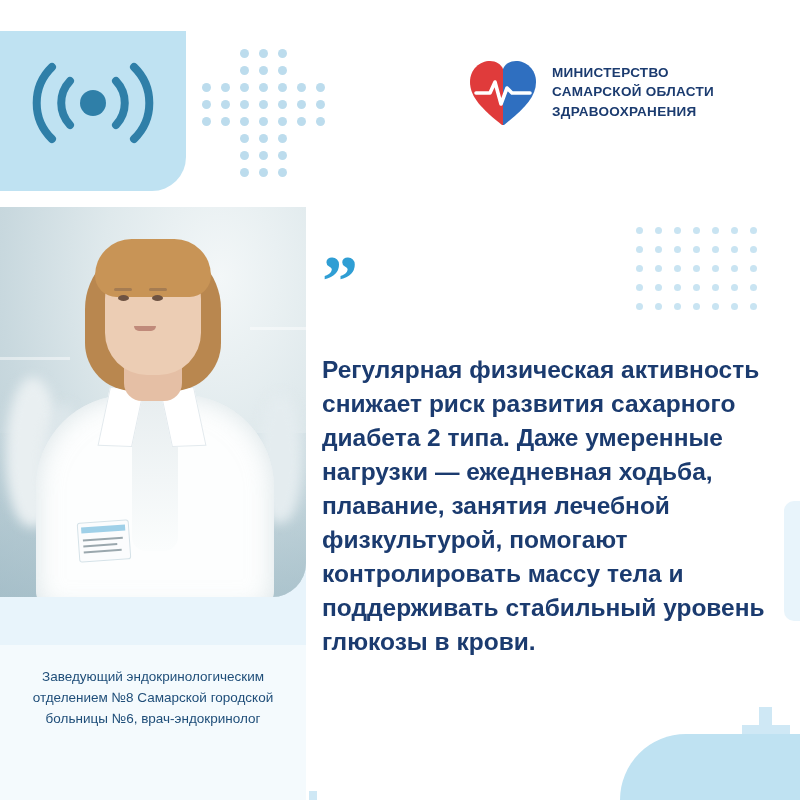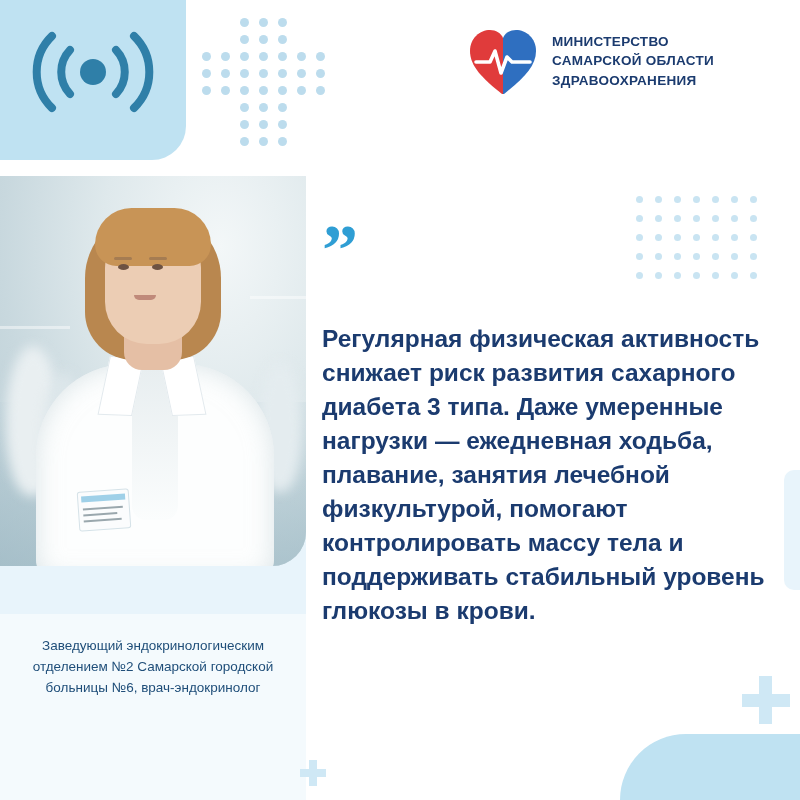--- a/index.html
+++ b/index.html
@@ -11,20 +11,21 @@
     background: #ffffff;
     font-family: "Liberation Sans", sans-serif;
     position: relative;
   }
 
   #card {
     position: absolute;
     inset: 0;
     background: #ffffff;
     overflow: hidden;
+    margin-top: 31px;
   }
 
   
   .tl-block {
     position: absolute;
     left: 0; top: 0;
     width: 186px; height: 160px;
     background: #bfe2f2;
     border-bottom-right-radius: 34px;
   }
@@ -431,24 +432,24 @@
     <div class="badge-card">
       <div class="strip"></div>
       <div class="l1"></div>
       <div class="l2"></div>
       <div class="l3"></div>
     </div>
   </div>
 
   <div class="quote-mark">”</div>
 
-  <div class="quote-text">Регулярная физическая активность снижает риск развития сахарного диабета 3 типа. Даже умеренные нагрузки — ежедневная ходьба, плавание, занятия лечебной физкультурой, помогают контролировать массу тела и поддерживать стабильный уровень глюкозы в крови.</div>
-
-
-  <div class="doc-role">Заведующий эндокринологическим отделением №2 Самарской городской больницы №6, врач-эндокринолог</div>
+  <div class="quote-text">Регулярная физическая активность снижает риск развития сахарного диабета 2 типа. Даже умеренные нагрузки — ежедневная ходьба, плавание, занятия лечебной физкультурой, помогают контролировать массу тела и поддерживать стабильный уровень глюкозы в крови.</div>
+
+
+  <div class="doc-role">Заведующий эндокринологическим отделением №8 Самарской городской больницы №6, врач-эндокринолог</div>
 
   <div class="cross" style="left:742px; top:676px; width:48px; height:48px;">
     <div class="h" style="left:0; top:18px; width:48px; height:13px;"></div>
     <div class="v" style="left:17px; top:0; width:13px; height:48px;"></div>
   </div>
   <div class="cross" style="left:300px; top:760px; width:26px; height:26px;">
     <div class="h" style="left:0; top:9px; width:26px; height:8px;"></div>
     <div class="v" style="left:9px; top:0; width:8px; height:26px;"></div>
   </div>
 

